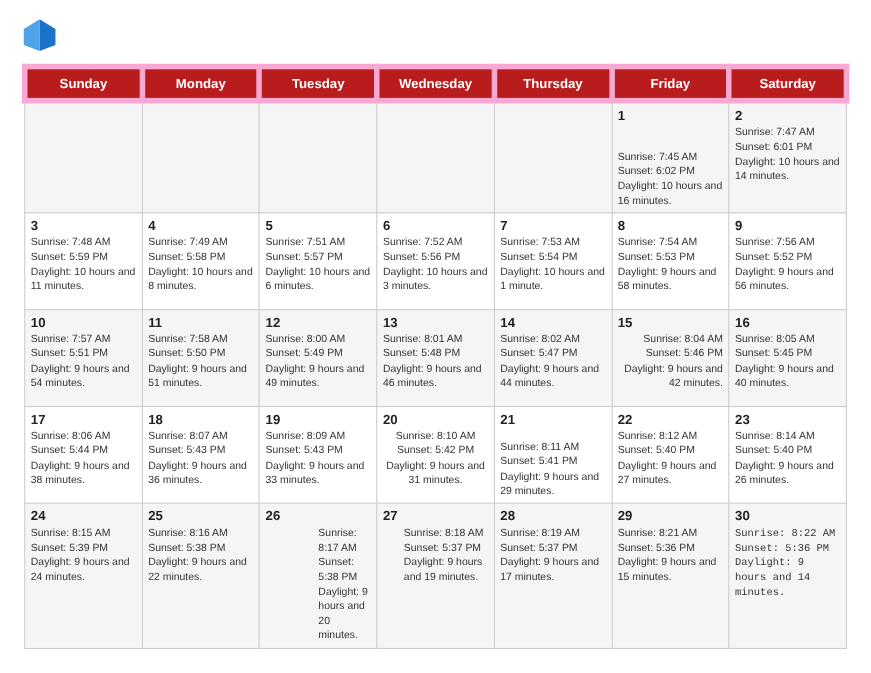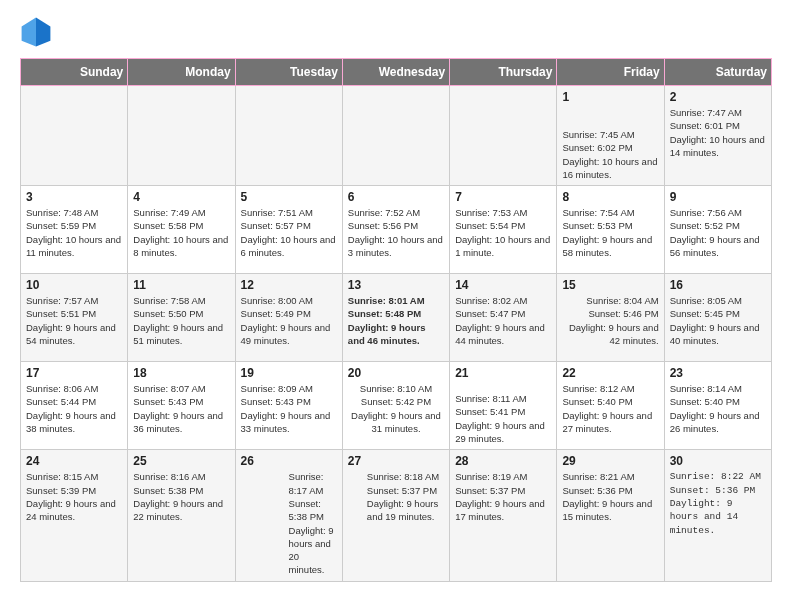--- a/index.html
+++ b/index.html
@@ -49,27 +49,27 @@
       font-size: 14px;
       color: #555;
       margin-top: 2px;
     }
     .calendar {
       width: 100%;
       border-collapse: collapse;
       table-layout: fixed;
     }
     .calendar thead th {
-      background: #737373;
+      background: #b91c1c;
       color: #fff;
       font-size: 12px;
       font-weight: bold;
       padding: 6px 4px;
-      text-align: right;
-      border: 1px solid #f9a8d4;
+      text-align: center;
+      border: 5px solid #f9a8d4;
     }
     .calendar tbody td {
       vertical-align: top;
       border: 1px solid #ccc;
       padding: 4px 5px;
       font-size: 10px;
       color: #333;
       height: 88px;
       width: calc(100% / 7);
       background: #fff;
@@ -208,21 +208,21 @@
 Daylight: 9 hours and 51 minutes.</div>
           </td>
           <td>
             <span class="day-number">12</span>
             <div class="day-info" style="white-space: pre-line;">Sunrise: 8:00 AM
 Sunset: 5:49 PM
 Daylight: 9 hours and 49 minutes.</div>
           </td>
           <td>
             <span class="day-number">13</span>
-            <div class="day-info" style="white-space: pre-line; font-weight: bold;">Sunrise: 8:01 AM
+            <div class="day-info" style="white-space: pre-line;">Sunrise: 8:01 AM
 Sunset: 5:48 PM
 Daylight: 9 hours and 46 minutes.</div>
           </td>
           <td>
             <span class="day-number">14</span>
             <div class="day-info" style="white-space: pre-line;">Sunrise: 8:02 AM
 Sunset: 5:47 PM
 Daylight: 9 hours and 44 minutes.</div>
           </td>
           <td>

